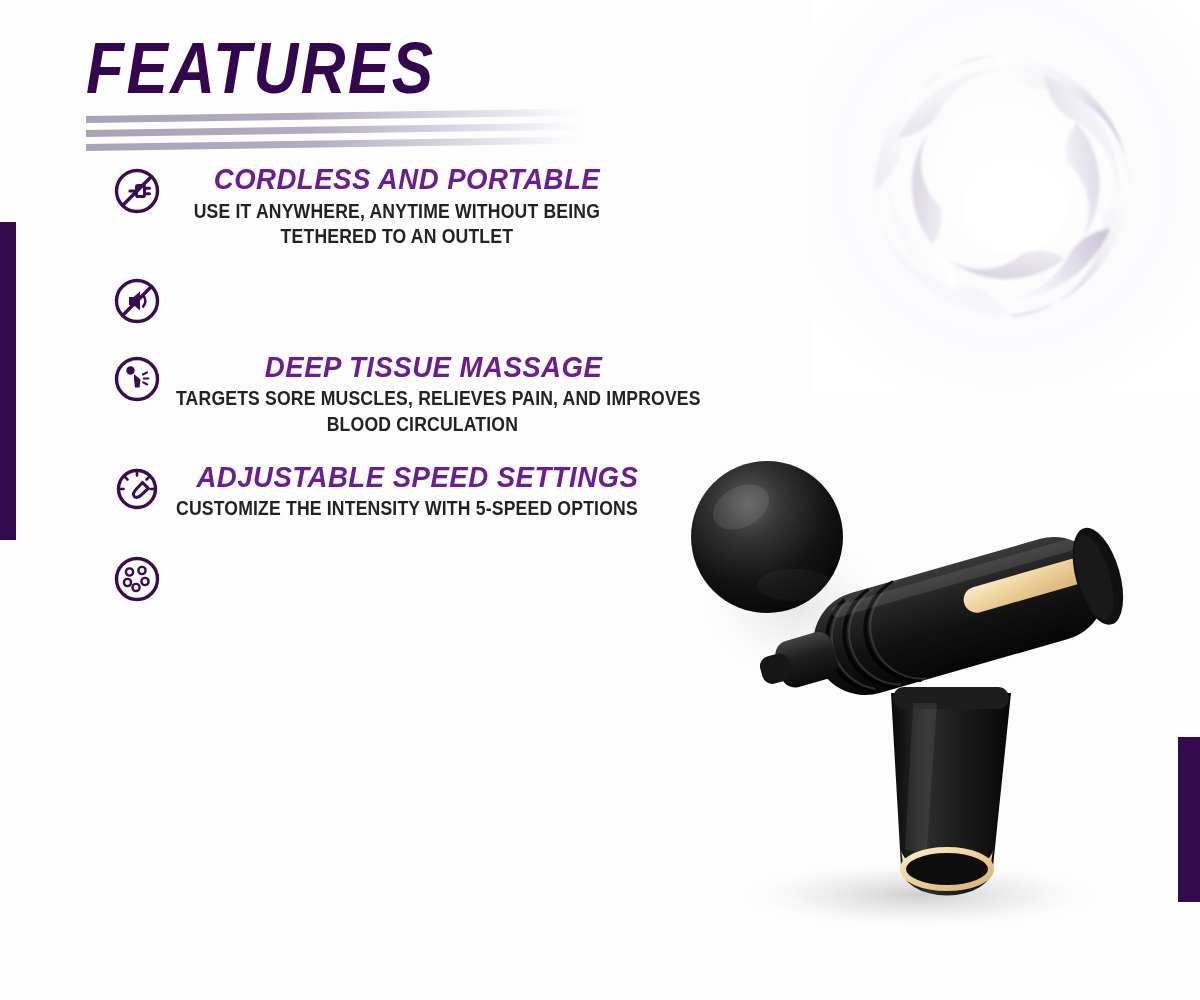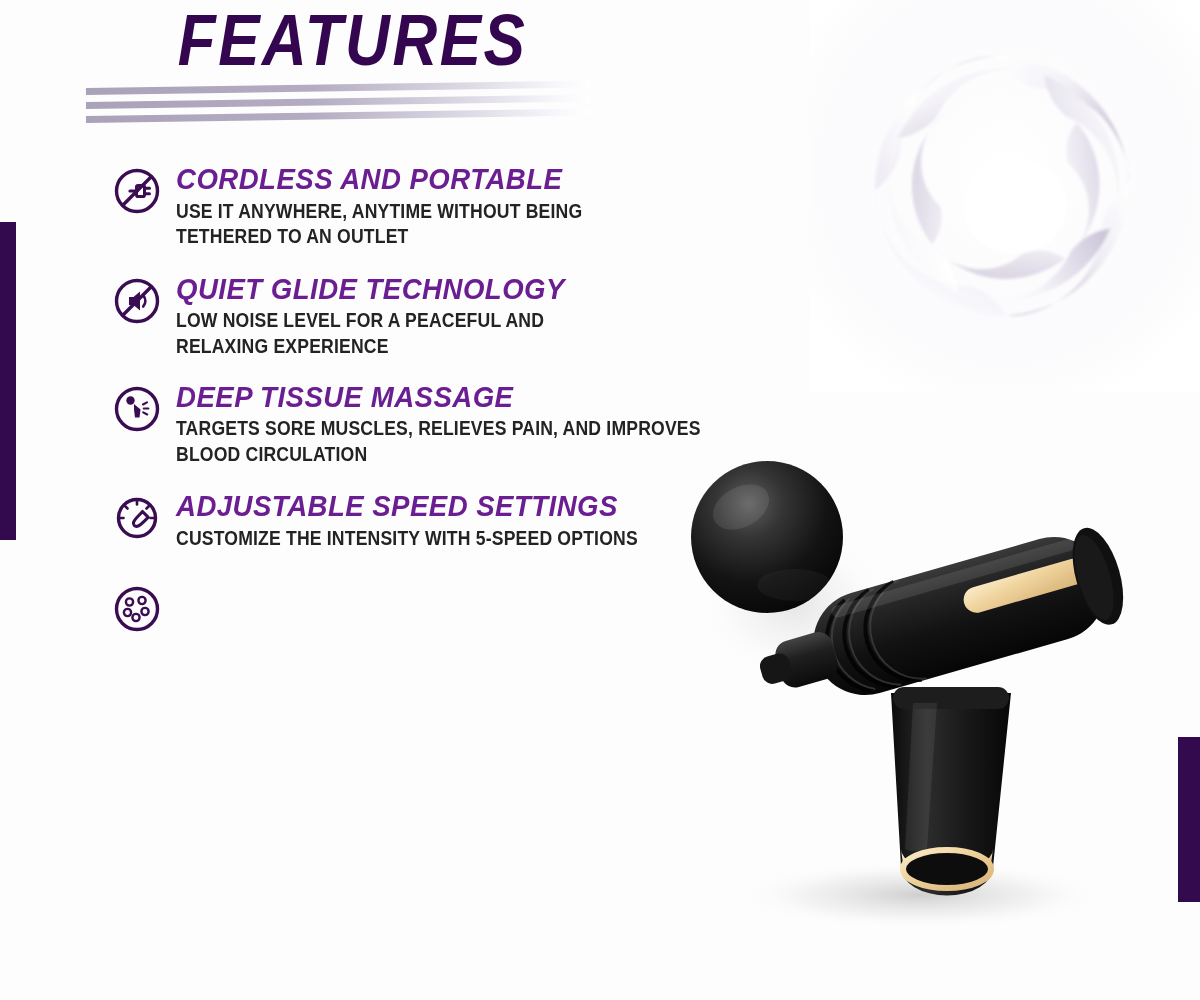--- a/index.html
+++ b/index.html
@@ -11,21 +11,21 @@
     position:relative;
   }
   .page{position:absolute;inset:0;background:#fdfdfd;}
 
   
   .edge-bar{position:absolute;background:#330A4D;}
   #left-bar{left:0;top:222px;width:16px;height:318px;}
   #right-bar{right:0;top:737px;width:22px;height:165px;}
 
   
-  .title-block{position:absolute;left:86px;top:4px;width:620px;text-align:center;}
+  .title-block{position:absolute;left:86px;top:32px;width:620px;}
   .title{
     font-family:"Liberation Sans Narrow","Liberation Sans",sans-serif;
     font-size:72px;
     font-weight:bold;
     font-style:italic;
     letter-spacing:3px;
     color:#33064F;
     line-height:1;
     transform:scaleX(.86);
     transform-origin:left center;
@@ -43,21 +43,21 @@
 
   
   .features{position:absolute;left:108px;top:160px;width:570px;}
   .feature{display:flex;align-items:flex-start;margin-bottom:18px;}
   .feature .icon-wrap{
     flex:0 0 58px;width:58px;height:58px;
     display:flex;align-items:center;justify-content:center;
     margin-right:10px;margin-top:2px;
   }
   .feature .icon-wrap svg{display:block;}
-  .feature .txt{flex:1 1 auto;padding-top:4px;}
+  .feature .txt{flex:1 1 auto;padding-top:4px;text-align:center;}
   .f-title{
     font-family:"Liberation Sans Narrow","Liberation Sans",sans-serif;
     font-size:30px;font-weight:bold;font-style:italic;
     color:#6B1E91;letter-spacing:.5px;line-height:1.02;
     transform:scaleX(.92);transform-origin:left center;
     white-space:nowrap;
     margin:0 0 4px 0;
   }
   .f-body{
     font-family:"Liberation Sans Narrow","Liberation Sans",sans-serif;
@@ -179,27 +179,20 @@
     </div>
 
     <div class="feature" id="feature-1">
       <div class="icon-wrap">
         <svg width="54" height="54" viewBox="0 0 54 54">
           <circle cx="27" cy="27" r="20.5" fill="none" stroke="#3A0C52" stroke-width="3.4"></circle>
           <path d="M19 23 h4.5 L30 17.5 v19 L23.5 31 H19 Z" fill="#3A0C52"></path>
           <path d="M33.2 21.5 a8 8 0 0 1 0 11" fill="none" stroke="#3A0C52" stroke-width="2.6" stroke-linecap="round"></path>
           <line x1="12.8" y1="41.2" x2="41.2" y2="12.8" stroke="#3A0C52" stroke-width="3.4" stroke-linecap="round"></line>
         </svg>
-      </div>
-      <div class="txt">
-        <div class="f-title">QUIET GLIDE TECHNOLOGY</div>
-        <div class="f-body">
-          <span>LOW NOISE LEVEL FOR A PEACEFUL AND</span>
-          <span>RELAXING EXPERIENCE</span>
-        </div>
       </div>
     </div>
 
     <div class="feature" id="feature-2">
       <div class="icon-wrap">
         <svg width="54" height="54" viewBox="0 0 54 54">
           <circle cx="27" cy="27" r="20.5" fill="none" stroke="#3A0C52" stroke-width="3.4"></circle>
           <circle cx="20.5" cy="18.5" r="4.2" fill="#3A0C52"></circle>
           <path d="M24 22 L30.5 27.5 L29.5 35.5 h-4.5 L24 27.5 Z" fill="#3A0C52"></path>
           <path d="M33 22.5 l4 -2.2 M33.8 26.5 h4.6 M33.2 30.3 l4 2.2" stroke="#3A0C52" stroke-width="2.1" stroke-linecap="round"></path>

